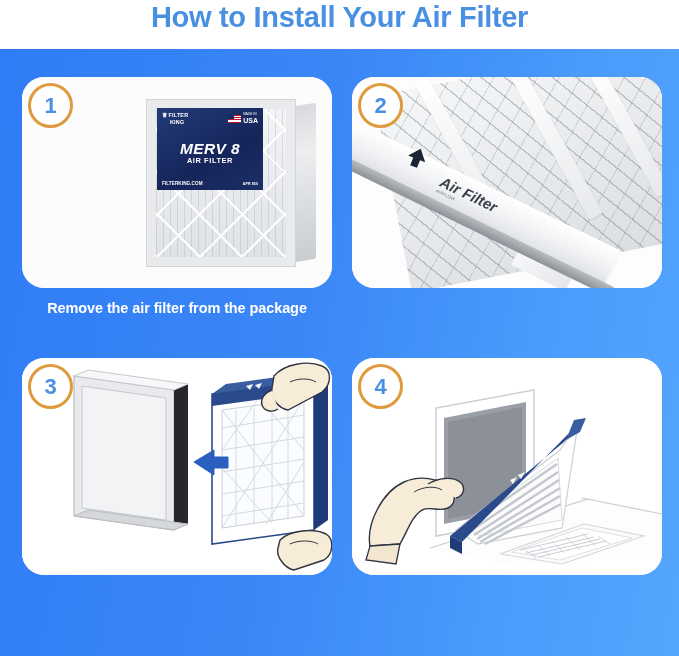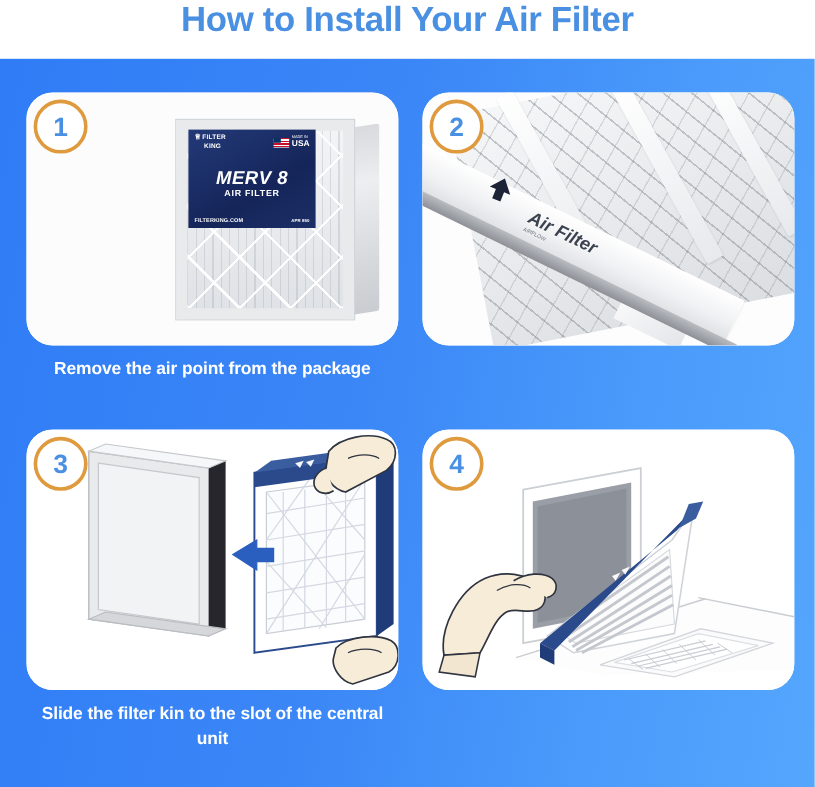--- a/index.html
+++ b/index.html
@@ -224,21 +224,21 @@
                   <div class="p1-apr">APR 850</div>
                 </div>
               </div>
             </div>
           </div>
         </div>
         <div class="badge">
           <span class="badge-num">1</span>
         </div>
       </div>
-      <div class="caption">Remove the air point from the package</div>
+      <div class="caption">Remove the air filter from the package</div>
     </div>
 
     <div class="cell cell-2">
       <div class="card">
         <div class="p2-stage">
           <div class="p2-media"></div>
           <div class="p2-rib r1"></div>
           <div class="p2-rib r2"></div>
           <div class="p2-rib r3"></div>
           <div class="p2-corner"></div>
@@ -321,21 +321,20 @@
 
             <g>
               <polygon points="172,104 192,92 192,99 206,99 206,110 192,110 192,117" fill="#2a5fc0" stroke="#2a5fc0" stroke-width="1"></polygon>
             </g>
           </svg>
         </div>
         <div class="badge">
           <span class="badge-num">3</span>
         </div>
       </div>
-      <div class="caption">Slide the filter kin to the slot of the central unit</div>
     </div>
 
     <div class="cell cell-4">
       <div class="card">
         <div class="illus">
           <svg viewBox="0 0 310 217" preserveAspectRatio="xMidYMid meet">
             <rect width="310" height="217" fill="#ffffff"></rect>
 
             <g>
               <polygon points="78,190 230,140 310,156 310,200 150,205" fill="#fdfdfd"></polygon>

